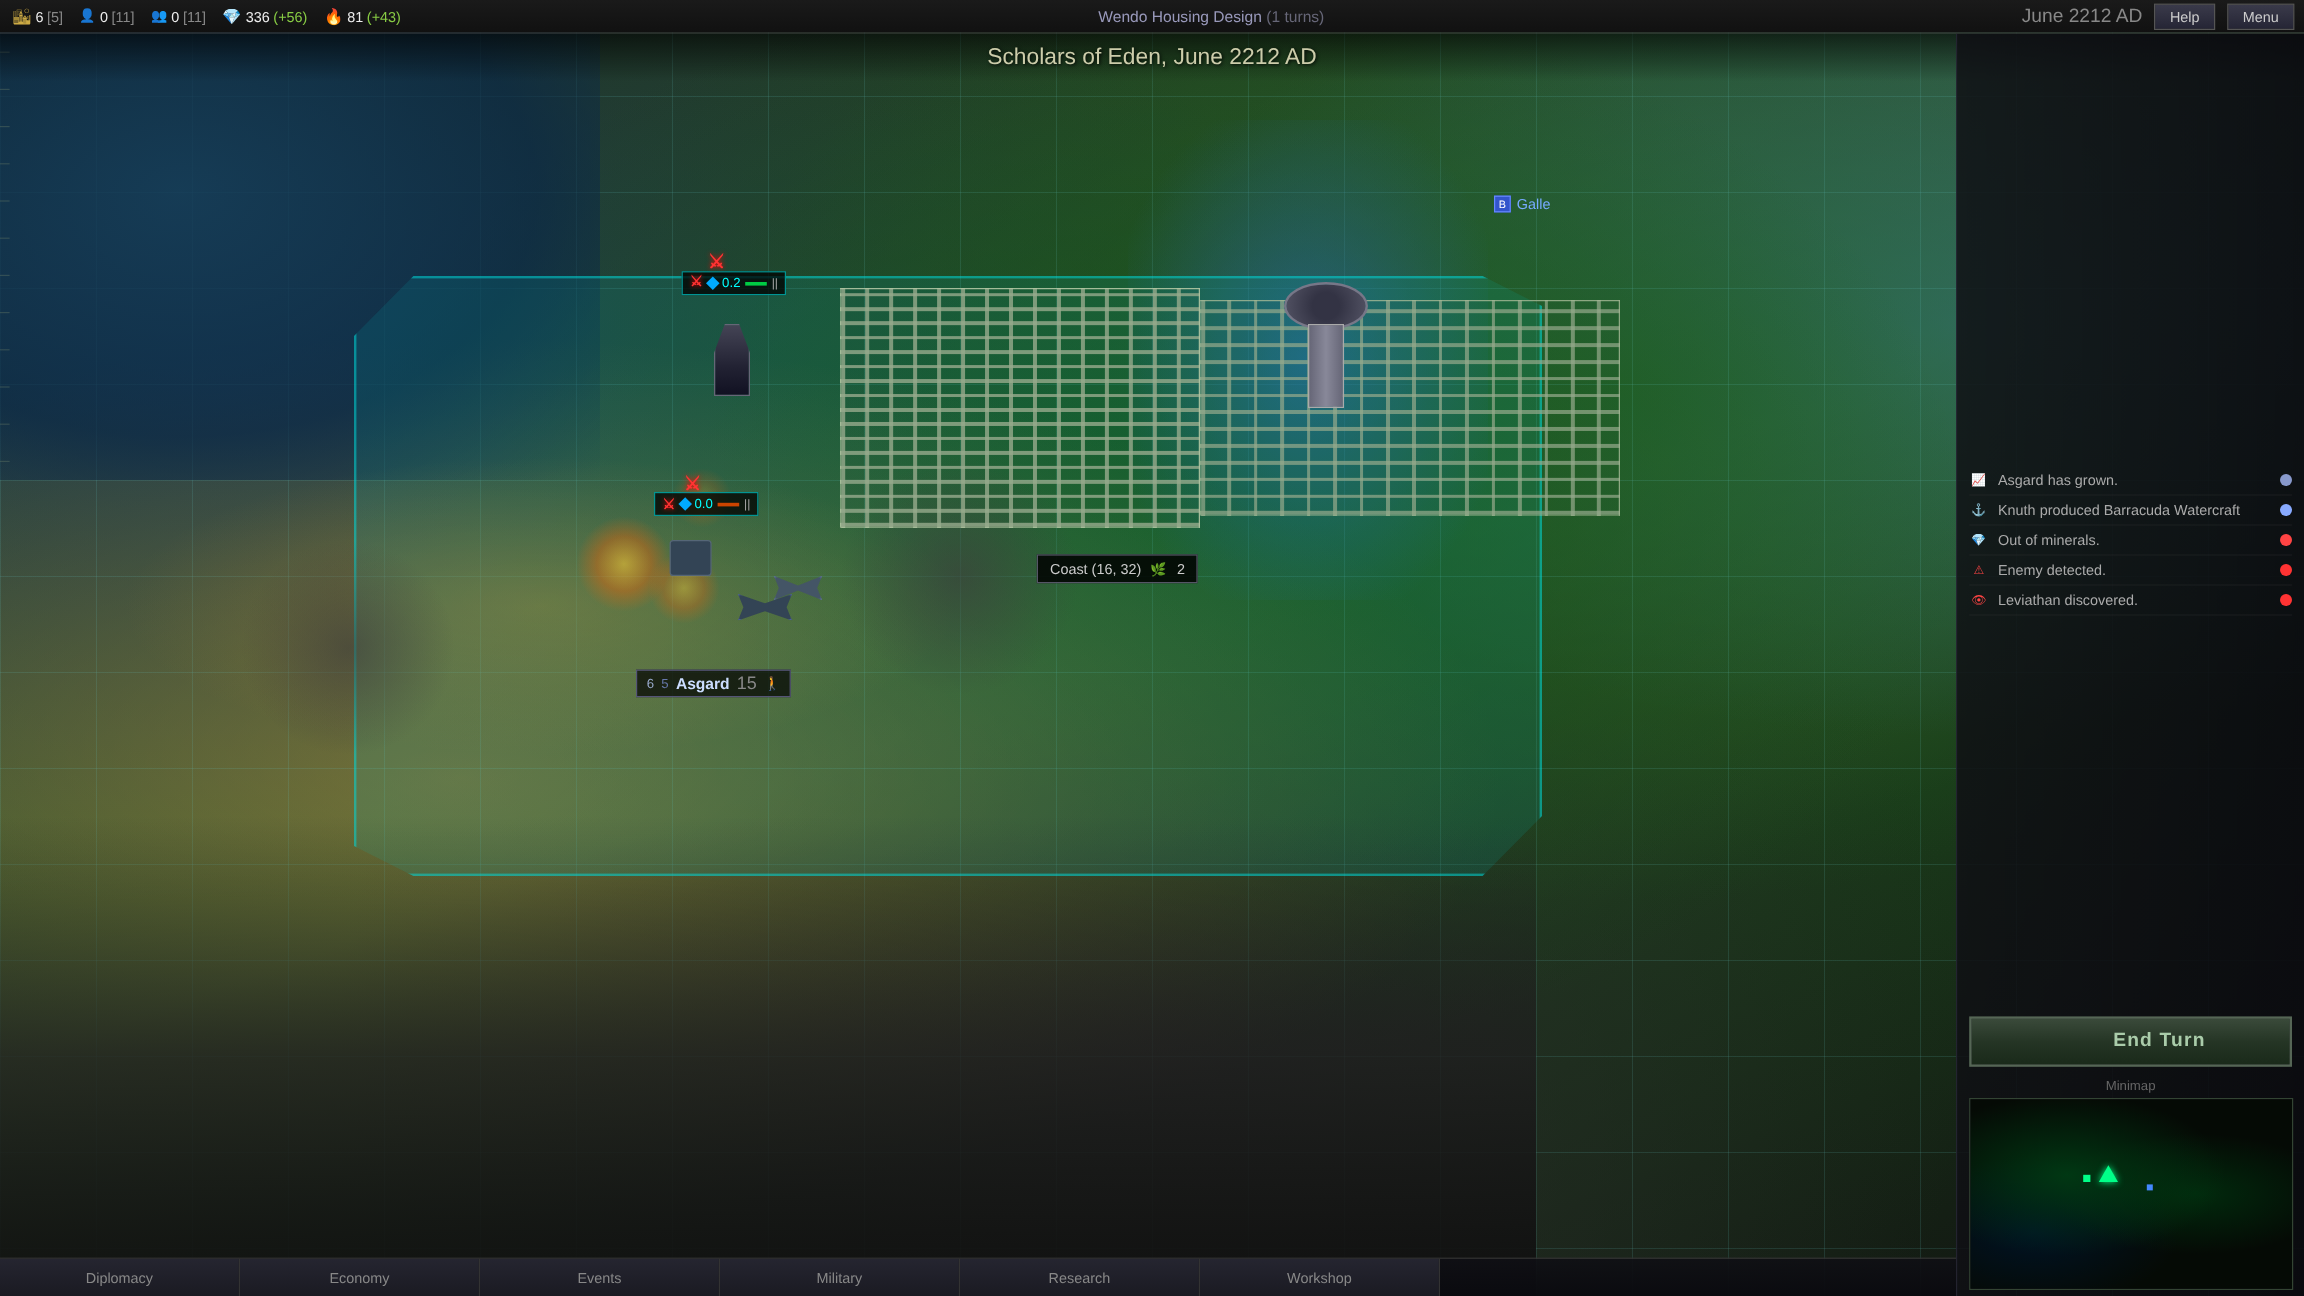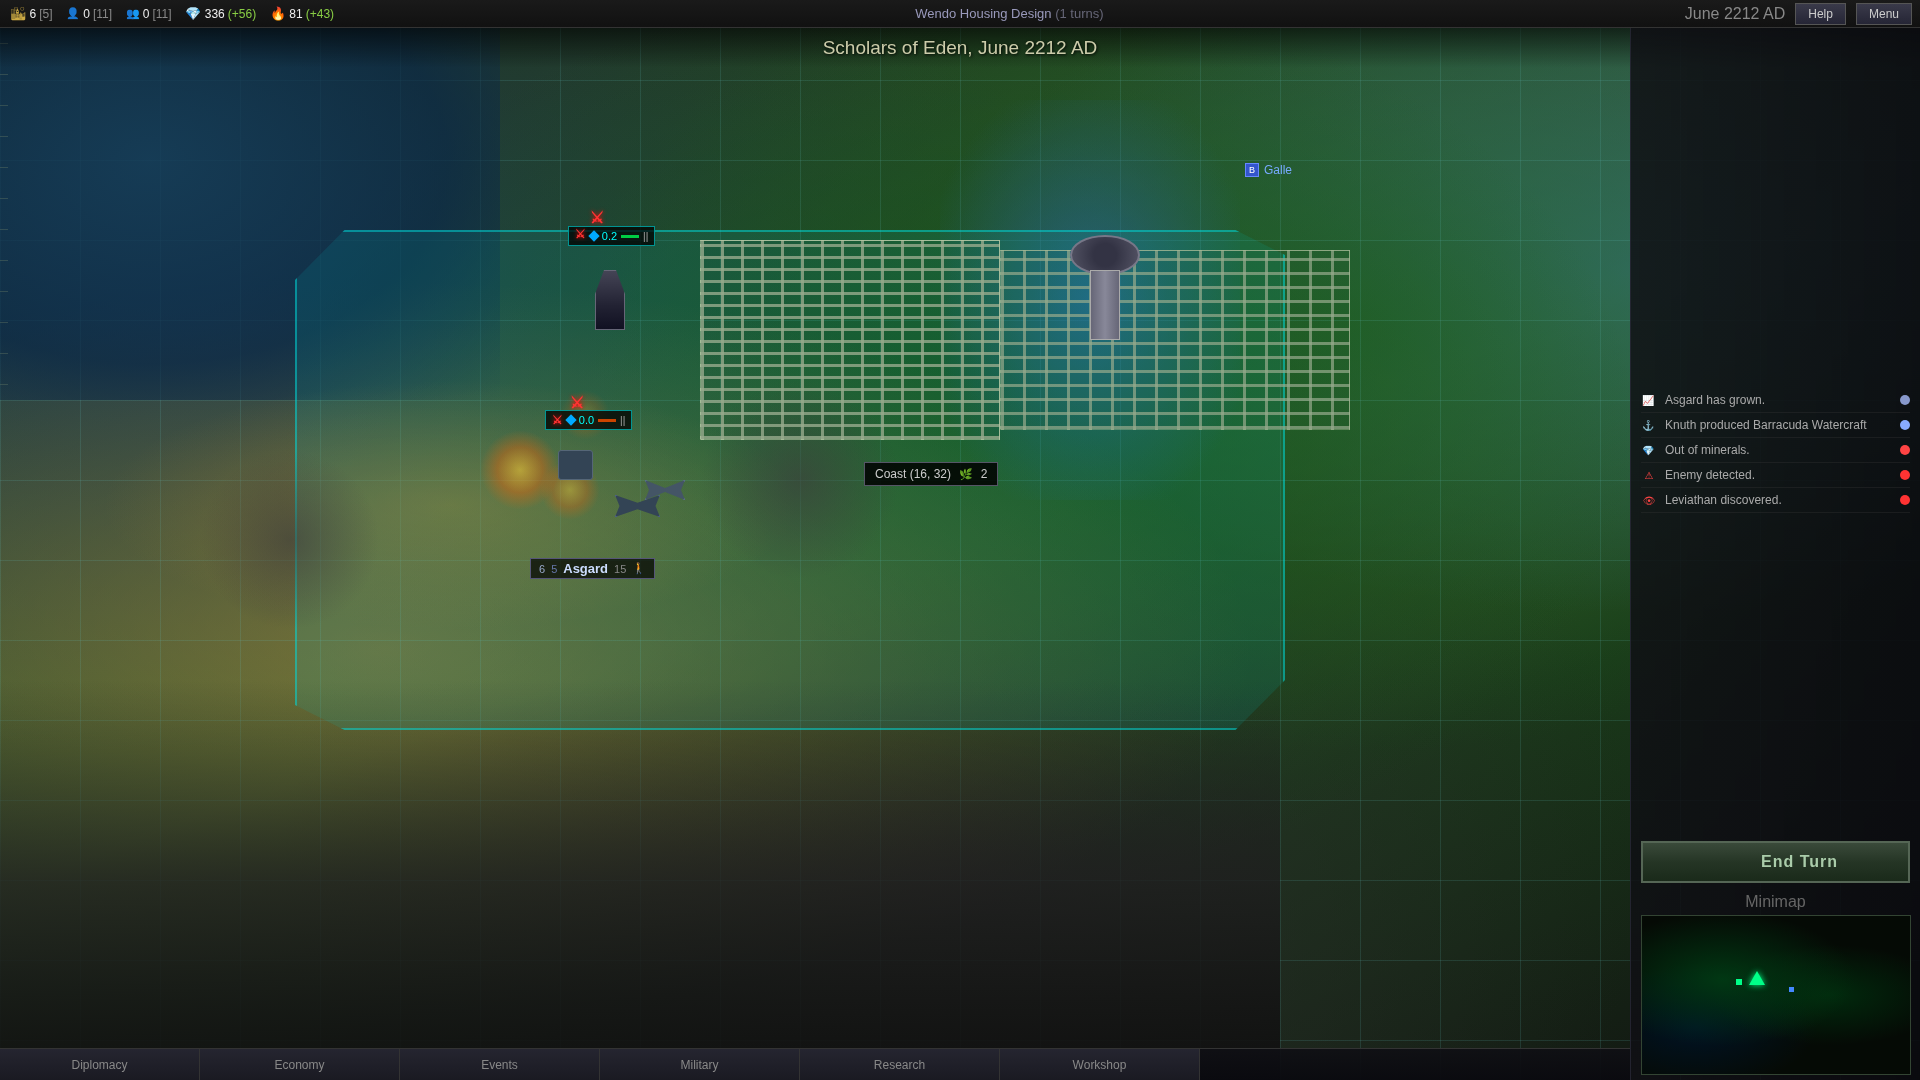--- a/index.html
+++ b/index.html
@@ -345,21 +345,21 @@
       justify-content: center;
       padding-left: 48px;
     }
 
     
     #minimap-section {
       padding: 5px 10px;
     }
 
     .minimap-label {
-      font-size: 16px;
+      font-size: 11px;
       color: #666;
       text-align: center;
       margin-bottom: 4px;
     }
 
     #minimap {
       width: 270px;
       height: 160px;
       background: #050a05;
       border: 1px solid #334433;
@@ -529,21 +529,21 @@
   </div>
 
   <div style="position:absolute;top:495px;left:610px;width:55px;height:28px;">
     <div style="width:45px;height:22px;background:#334455;border:1px solid #5566aa;clip-path:polygon(10% 50%,0% 100%,50% 65%,100% 100%,90% 50%,100% 0%,50% 35%,0% 0%);margin:0 auto;"></div>
   </div>
 
   <div class="map-city-label" style="top:558px;left:530px;">
     <span style="color:#99aacc;font-size:11px;">6</span>
     <span style="color:#6677aa;font-size:11px;">5</span>
     <span style="color:#ccddff;font-size:13px;font-weight:bold;">Asgard</span>
-    <span style="color:#888;font-size:11px;">15</span>
+    <span style="color:#888;font-size:15px;">15</span>
     <span style="color:#cc9988;font-size:11px;">🚶</span>
   </div>
 
   <div class="tile-tooltip" style="top:462px;left:864px;">
     <span>Coast (16, 32)</span>
     <span style="color:#44cc44;font-size:11px;">🌿</span>
     <span>2</span>
   </div>
 
   <div class="city-label" style="top:163px;left:1245px;">

